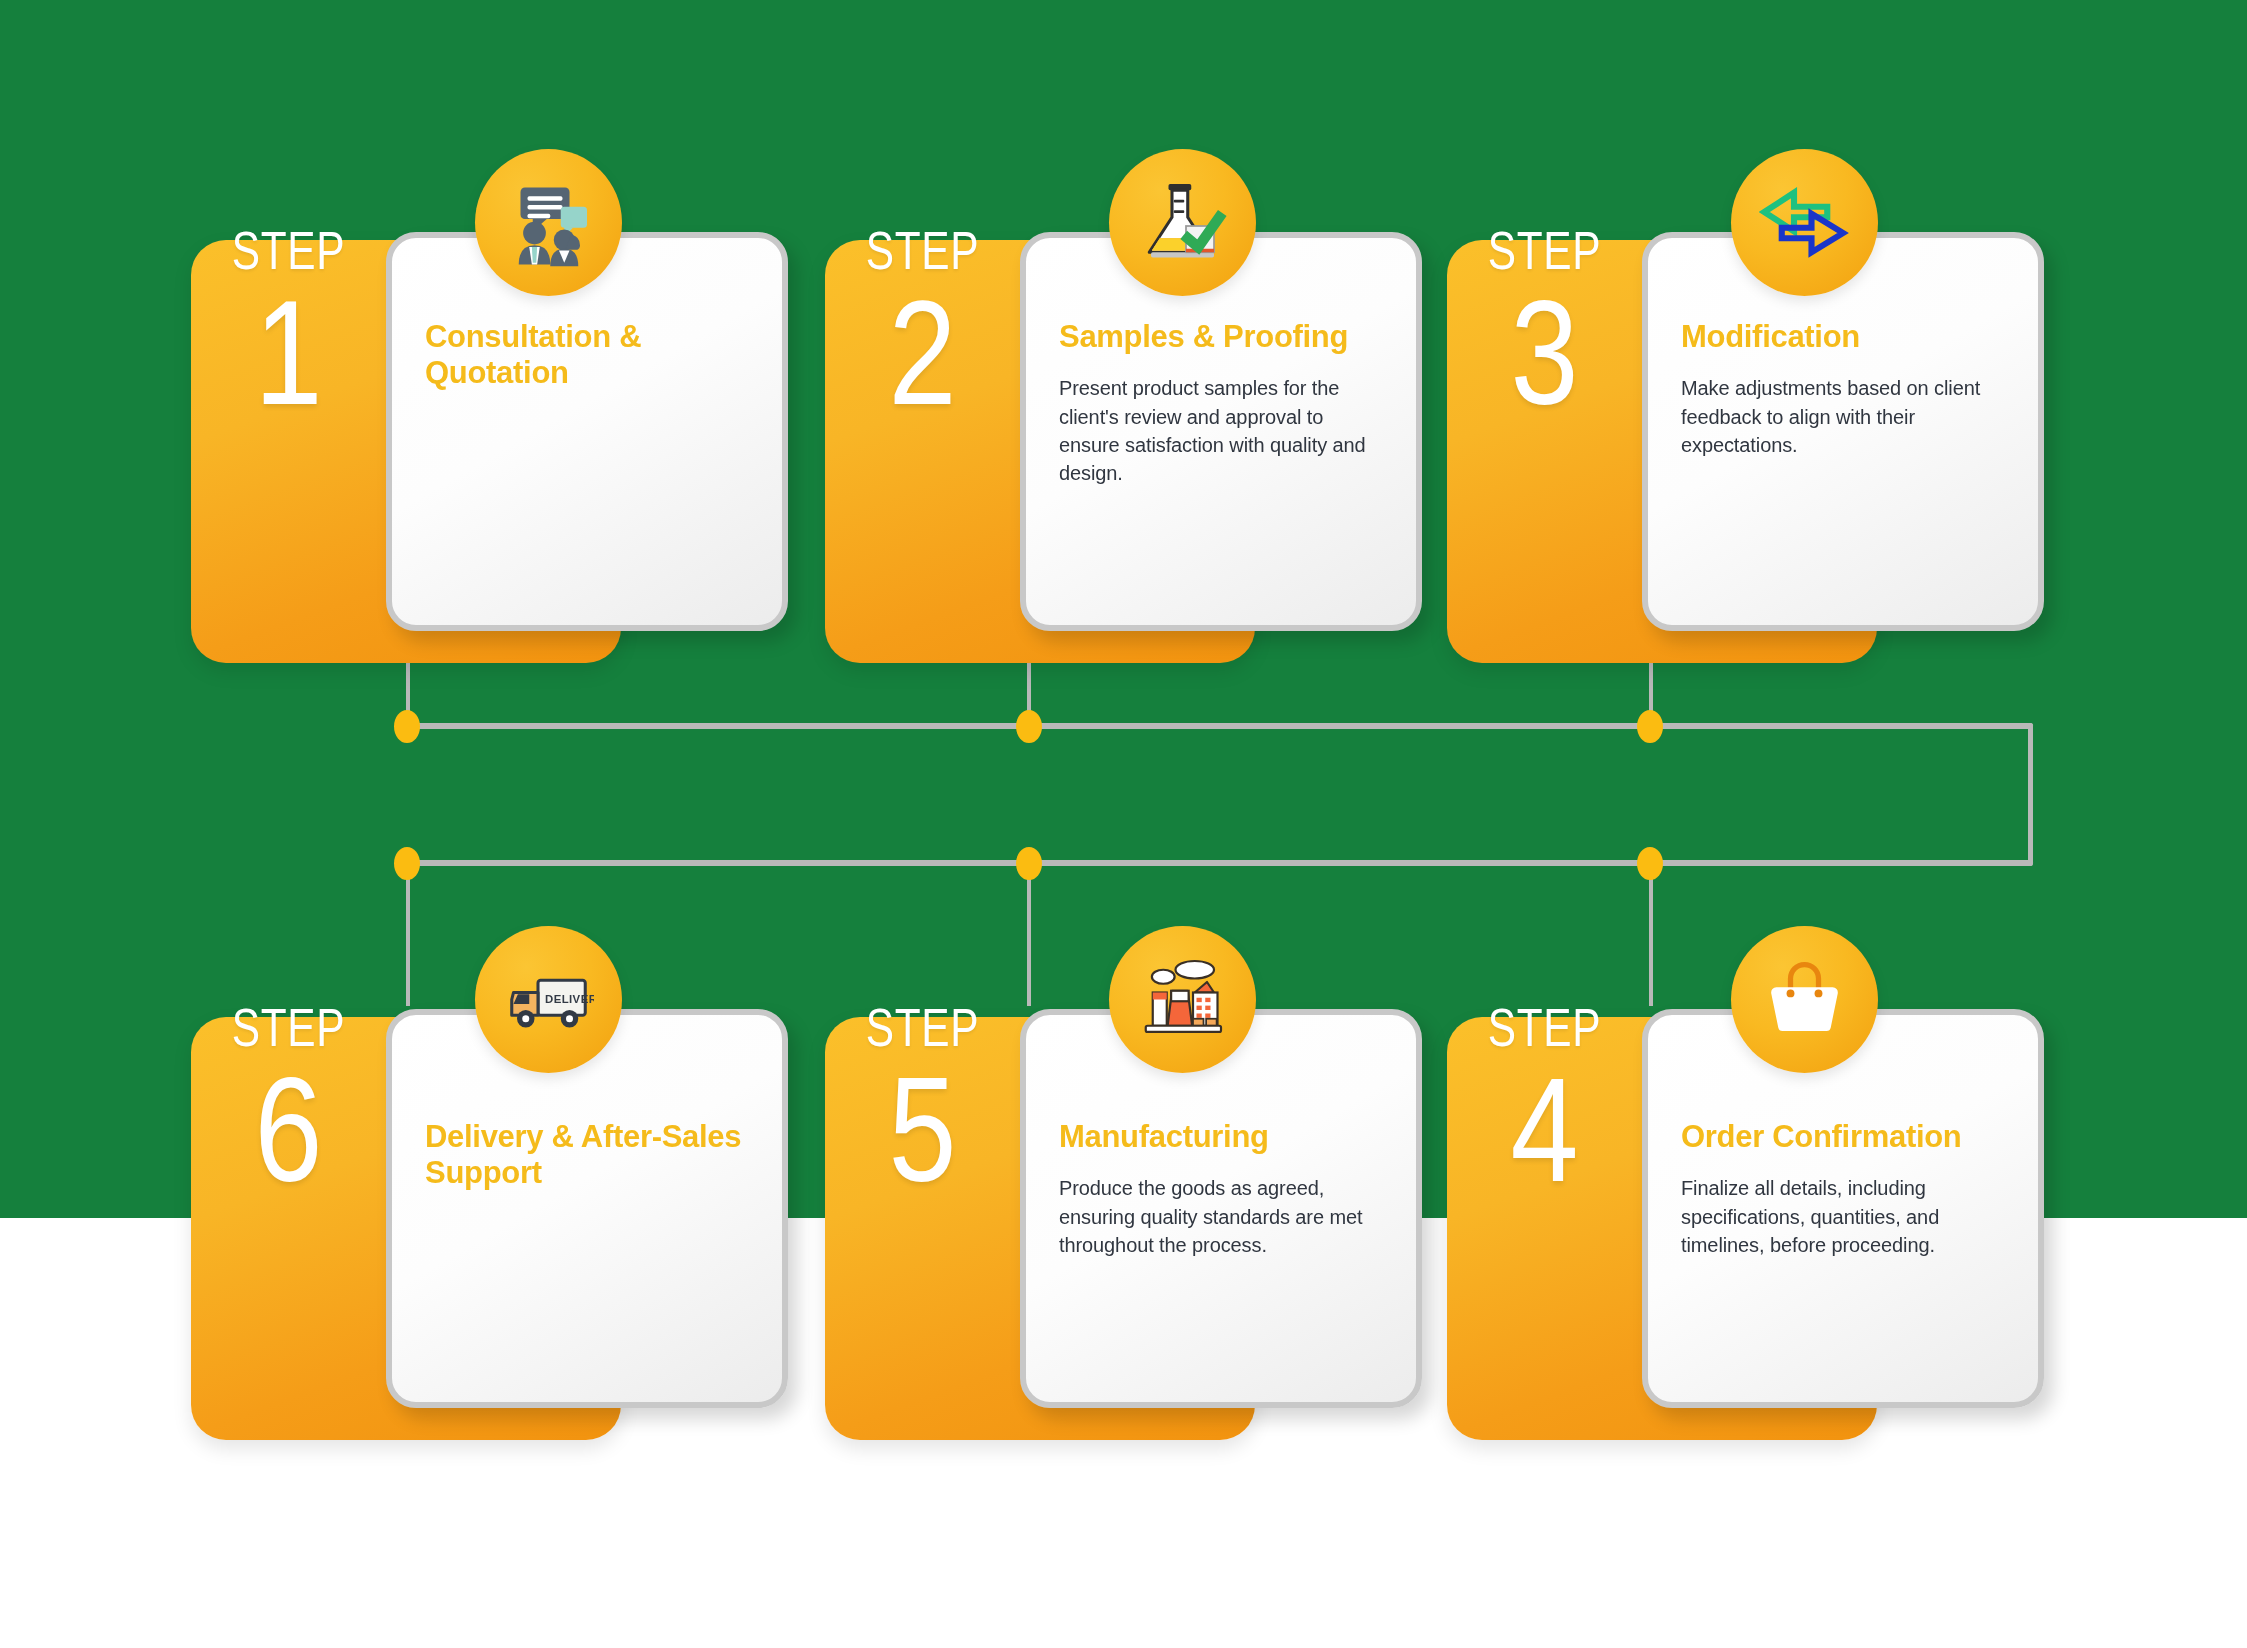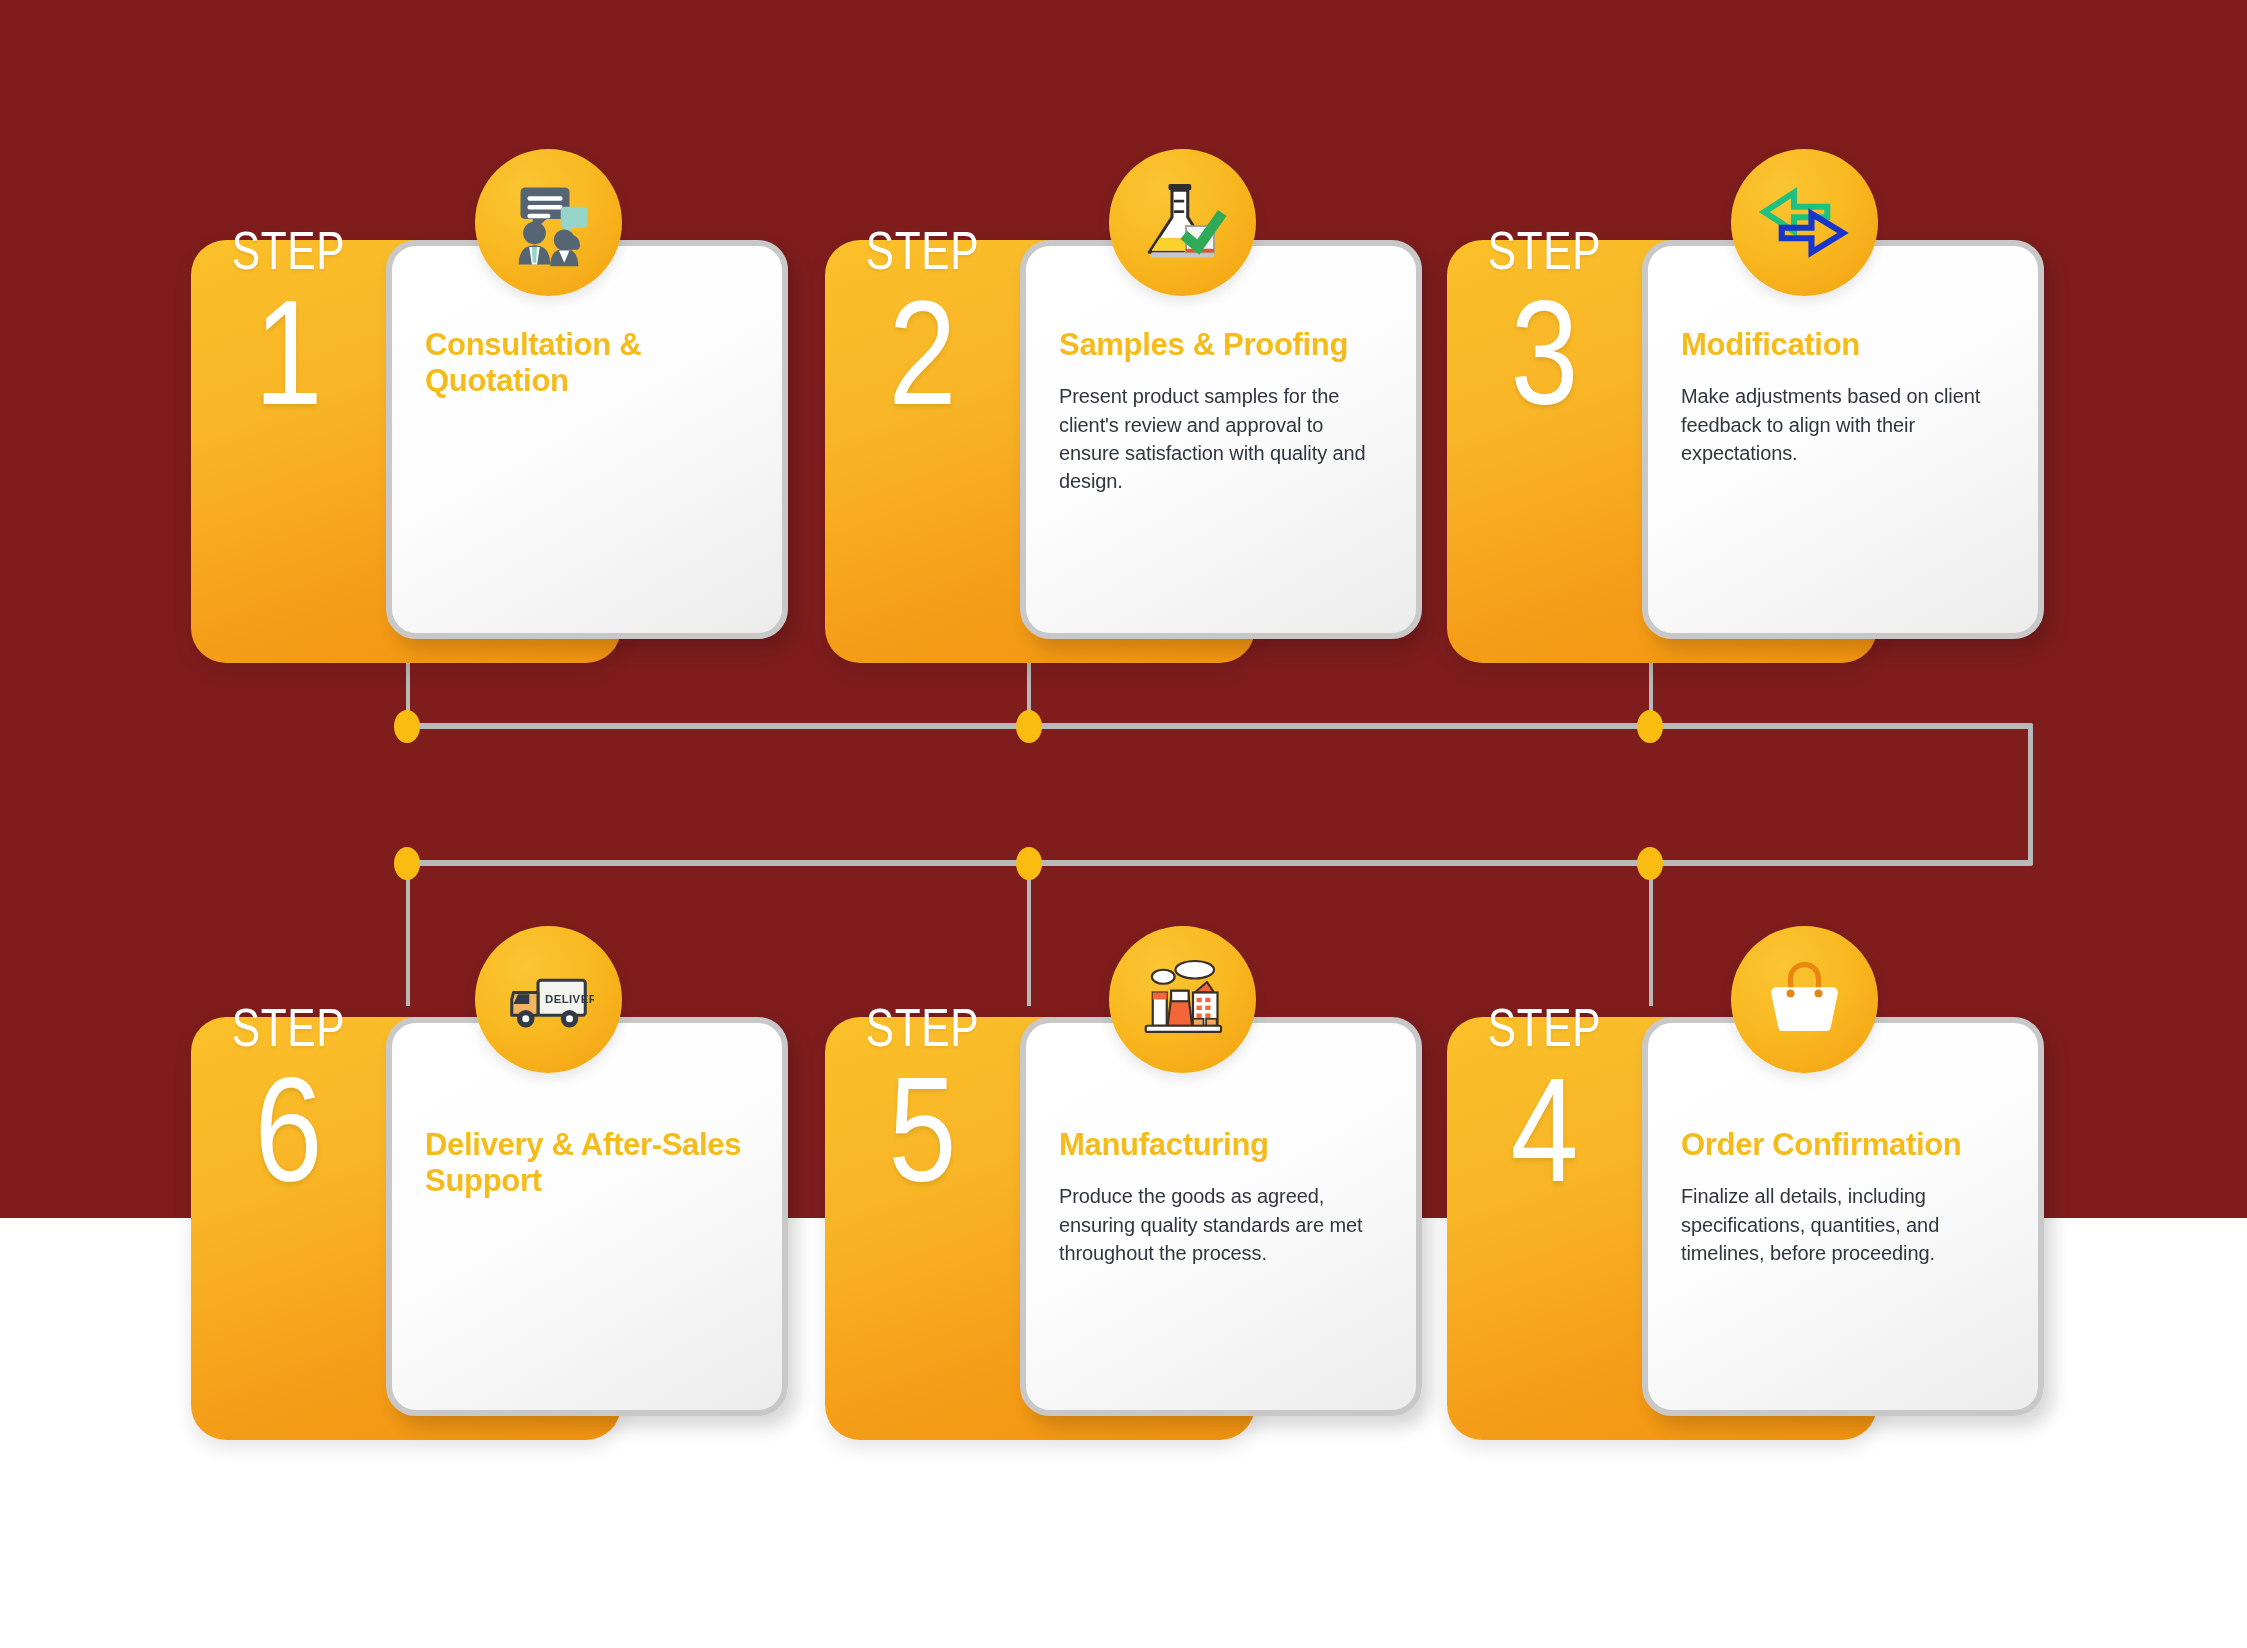--- a/index.html
+++ b/index.html
@@ -6,21 +6,21 @@
   * { box-sizing: border-box; margin: 0; padding: 0; }
   html, body {
     width: 2247px; height: 1649px;
     background: #ffffff;
     font-family: "Liberation Sans", sans-serif;
     overflow: hidden;
   }
   #stage {
     position: relative;
     width: 2247px; height: 1218px;
-    background: #7f1d1d;
+    background: #15803d;
   }
 
   
   .conn-line { position: absolute; background: #b9b9b9; z-index: 1; }
   .conn-h { height: 6.1px; border-radius: 2.6px; }
   .conn-v { width: 5.3px; border-radius: 2.6px; }
   .conn-stub { position: absolute; width: 4.4px; background: #b9b9b9; z-index: 1; }
   .conn-dot {
     position: absolute;
     width: 26px; height: 33px;
@@ -40,21 +40,21 @@
     position: absolute;
     left: 0; top: 16px;
     width: 430px; height: 423px;
     border-radius: 35px;
     background: linear-gradient(160deg, #fbc02a 0%, #f8b526 35%, #f59d18 72%, #f2930f 100%);
     box-shadow: 0 8.8px 19.3px rgba(0,0,0,0.10);
   }
   
   .white-card {
     position: absolute;
-    left: 195px; top: 16px;
+    left: 195px; top: 8px;
     width: 402px; height: 399px;
     border-radius: 30px;
     background: linear-gradient(150deg, #ffffff 0%, #fdfdfd 45%, #ececec 100%);
     border: 6.1px solid #c8c8c8;
     box-shadow: 8.8px 10.5px 17.6px rgba(0,0,0,0.16);
     z-index: 3;
     padding: 81px 30px 17.6px 33px;
   }
   .step.row-bottom .white-card { padding-top: 104px; }
 

